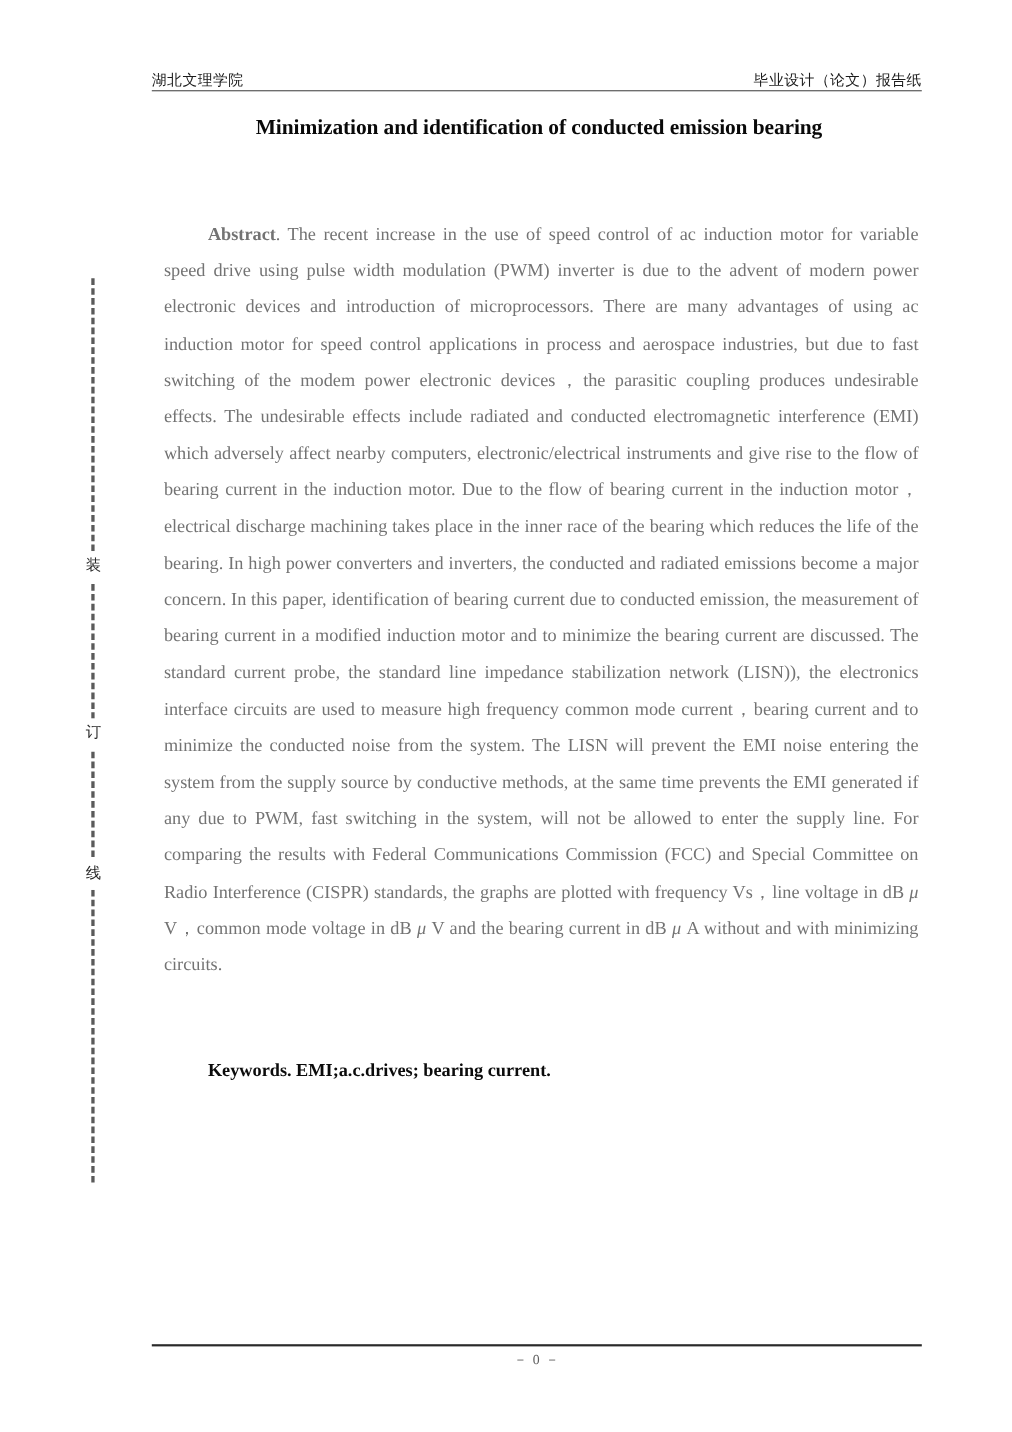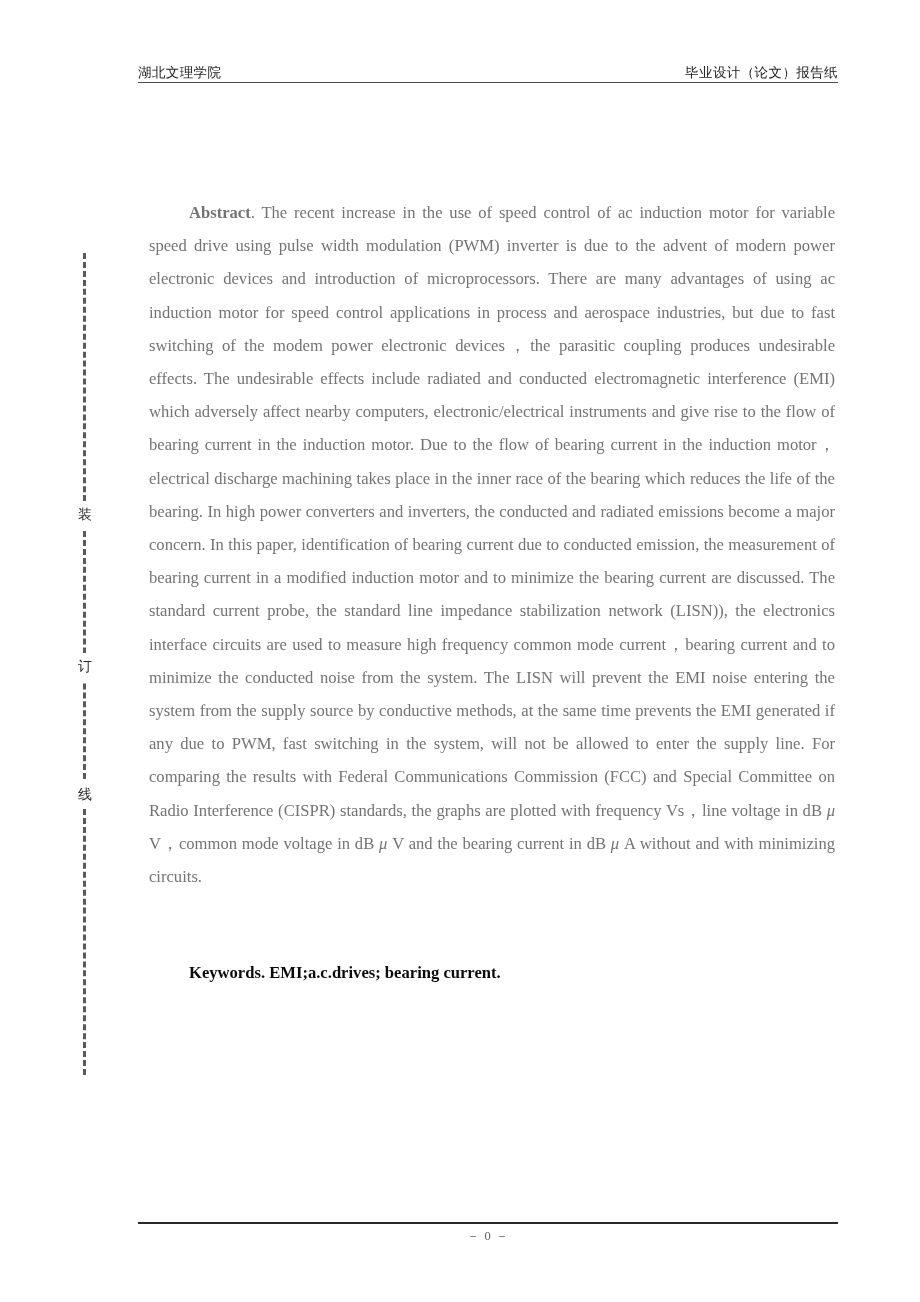--- a/index.html
+++ b/index.html
@@ -171,20 +171,21 @@
 
 <div class="page">
 
   <div class="header">
     <span class="h-left">湖北文理学院</span>
     <span class="h-right">毕业设计（论文）报告纸</span>
   </div>
   <div class="header-rule"></div>
 
   <div class="title">
+    <div>Minimization and identification of conducted emission bearing</div>
   </div>
 
 
   <div class="body-block">
     <p><span class="indent"></span><span class="lbl">Abstract</span><span>. </span><span>The recent increase in the use of speed control of ac induction motor for variable speed drive using pulse width modulation (PWM) inverter is due to the advent of modern power electronic devices and introduction of microprocessors. There are many advantages of using ac induction motor for speed control applications in process and aerospace industries, but due to fast switching of the modem power electronic devices，the parasitic coupling produces undesirable effects. The undesirable effects include radiated and conducted electromagnetic interference (EMI) which adversely affect nearby computers, electronic/electrical instruments and give rise to the flow of bearing current in the induction motor. Due to the flow of bearing current in the induction motor，electrical discharge machining takes place in the inner race of the bearing which reduces the life of the bearing. In high power converters and inverters, the conducted and radiated emissions become a major concern. In this paper, identification of bearing current due to conducted emission, the measurement of bearing current in a modified induction motor and to minimize the bearing current are discussed. The standard current probe, the standard line impedance stabilization network (LISN)), the electronics interface circuits are used to measure high frequency common mode current，bearing current and to minimize the conducted noise from the system. The LISN will prevent the EMI noise entering the system from the supply source by conductive methods, at the same time prevents the EMI generated if any due to PWM, fast switching in the system, will not be allowed to enter the supply line. For comparing the results with Federal Communications Commission (FCC) and Special Committee on Radio Interference (CISPR) standards, the graphs are plotted with frequency Vs，line voltage in dB </span><span class="mu">μ</span><span> V，common mode voltage in dB </span><span class="mu">μ</span><span> V and the bearing current in dB </span><span class="mu">μ</span><span> A without and with minimizing circuits.</span></p>
   </div>
 
   <div class="keywords">
     <span class="kw-indent"></span><span class="kw-head">Keywords</span><span>. </span><span>EMI;a.c.drives; bearing current.</span>
   </div>

